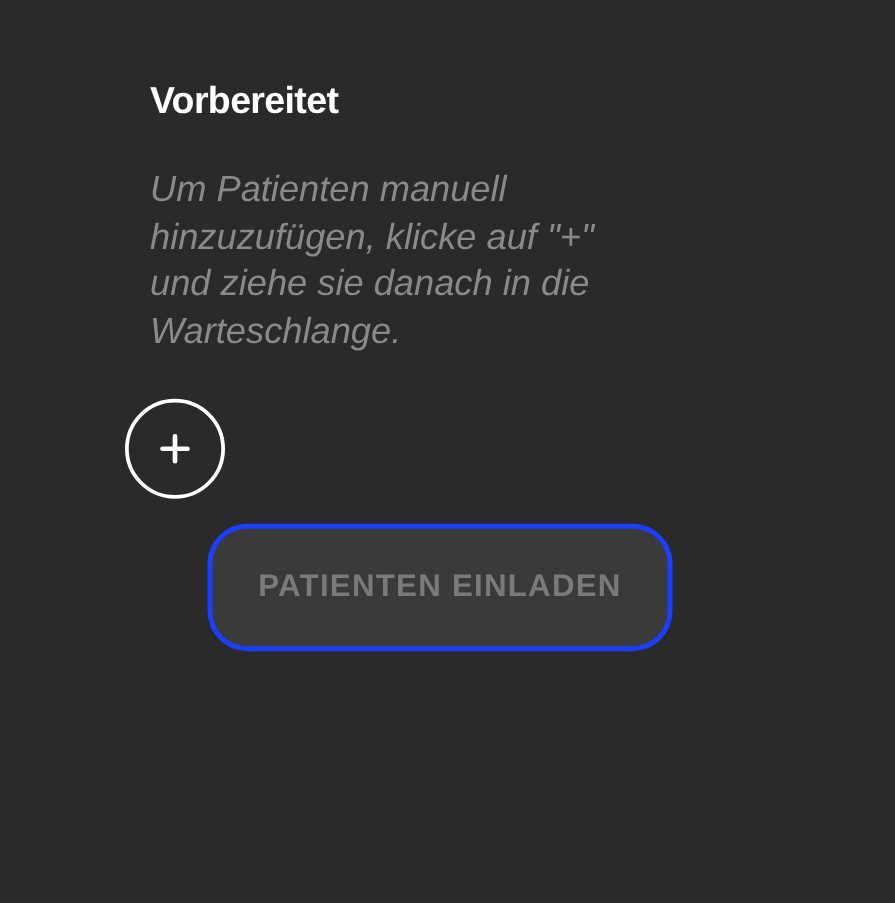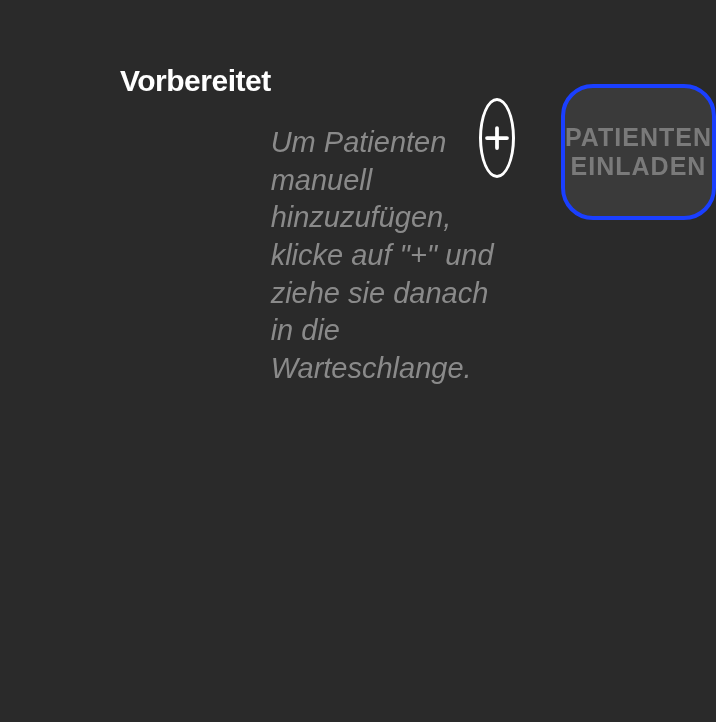--- a/index.html
+++ b/index.html
@@ -16,35 +16,36 @@
       position: relative;
     }
     .columns {
       display: flex;
       padding-top: 64px;
       padding-left: 120px;
       gap: 220px;
     }
     .column {
       display: flex;
+      flex-direction: column;
       min-width: 400px;
     }
     .column-title {
       font-size: 30px;
       font-weight: 700;
       color: #ffffff;
       letter-spacing: -0.5px;
     }
     .column-subtitle {
       font-size: 24px;
       color: #8a8a8a;
       margin-top: 4px;
     }
     .helper-text {
-      margin-top: 60px;
+      margin-top: 36px;
       font-size: 29px;
       line-height: 1.3;
       font-style: italic;
       color: #8a8a8a;
       max-width: 400px;
     }
     .add-button {
       margin-top: 34px;
       width: 80px;
       height: 80px;
@@ -58,21 +59,21 @@
       margin-left: -20px;
     }
     .add-button svg {
       width: 30px;
       height: 30px;
     }
     .invite-button {
       margin-top: 20px;
       margin-left: 46px;
       width: 372px;
-      height: 136px;
+      height: 102px;
       border-radius: 32px;
       border: 4px solid #1a3fff;
       background: #3a3a3a;
       display: flex;
       align-items: center;
       justify-content: center;
       cursor: pointer;
       font-size: 25px;
       font-weight: 700;
       letter-spacing: 1px;

